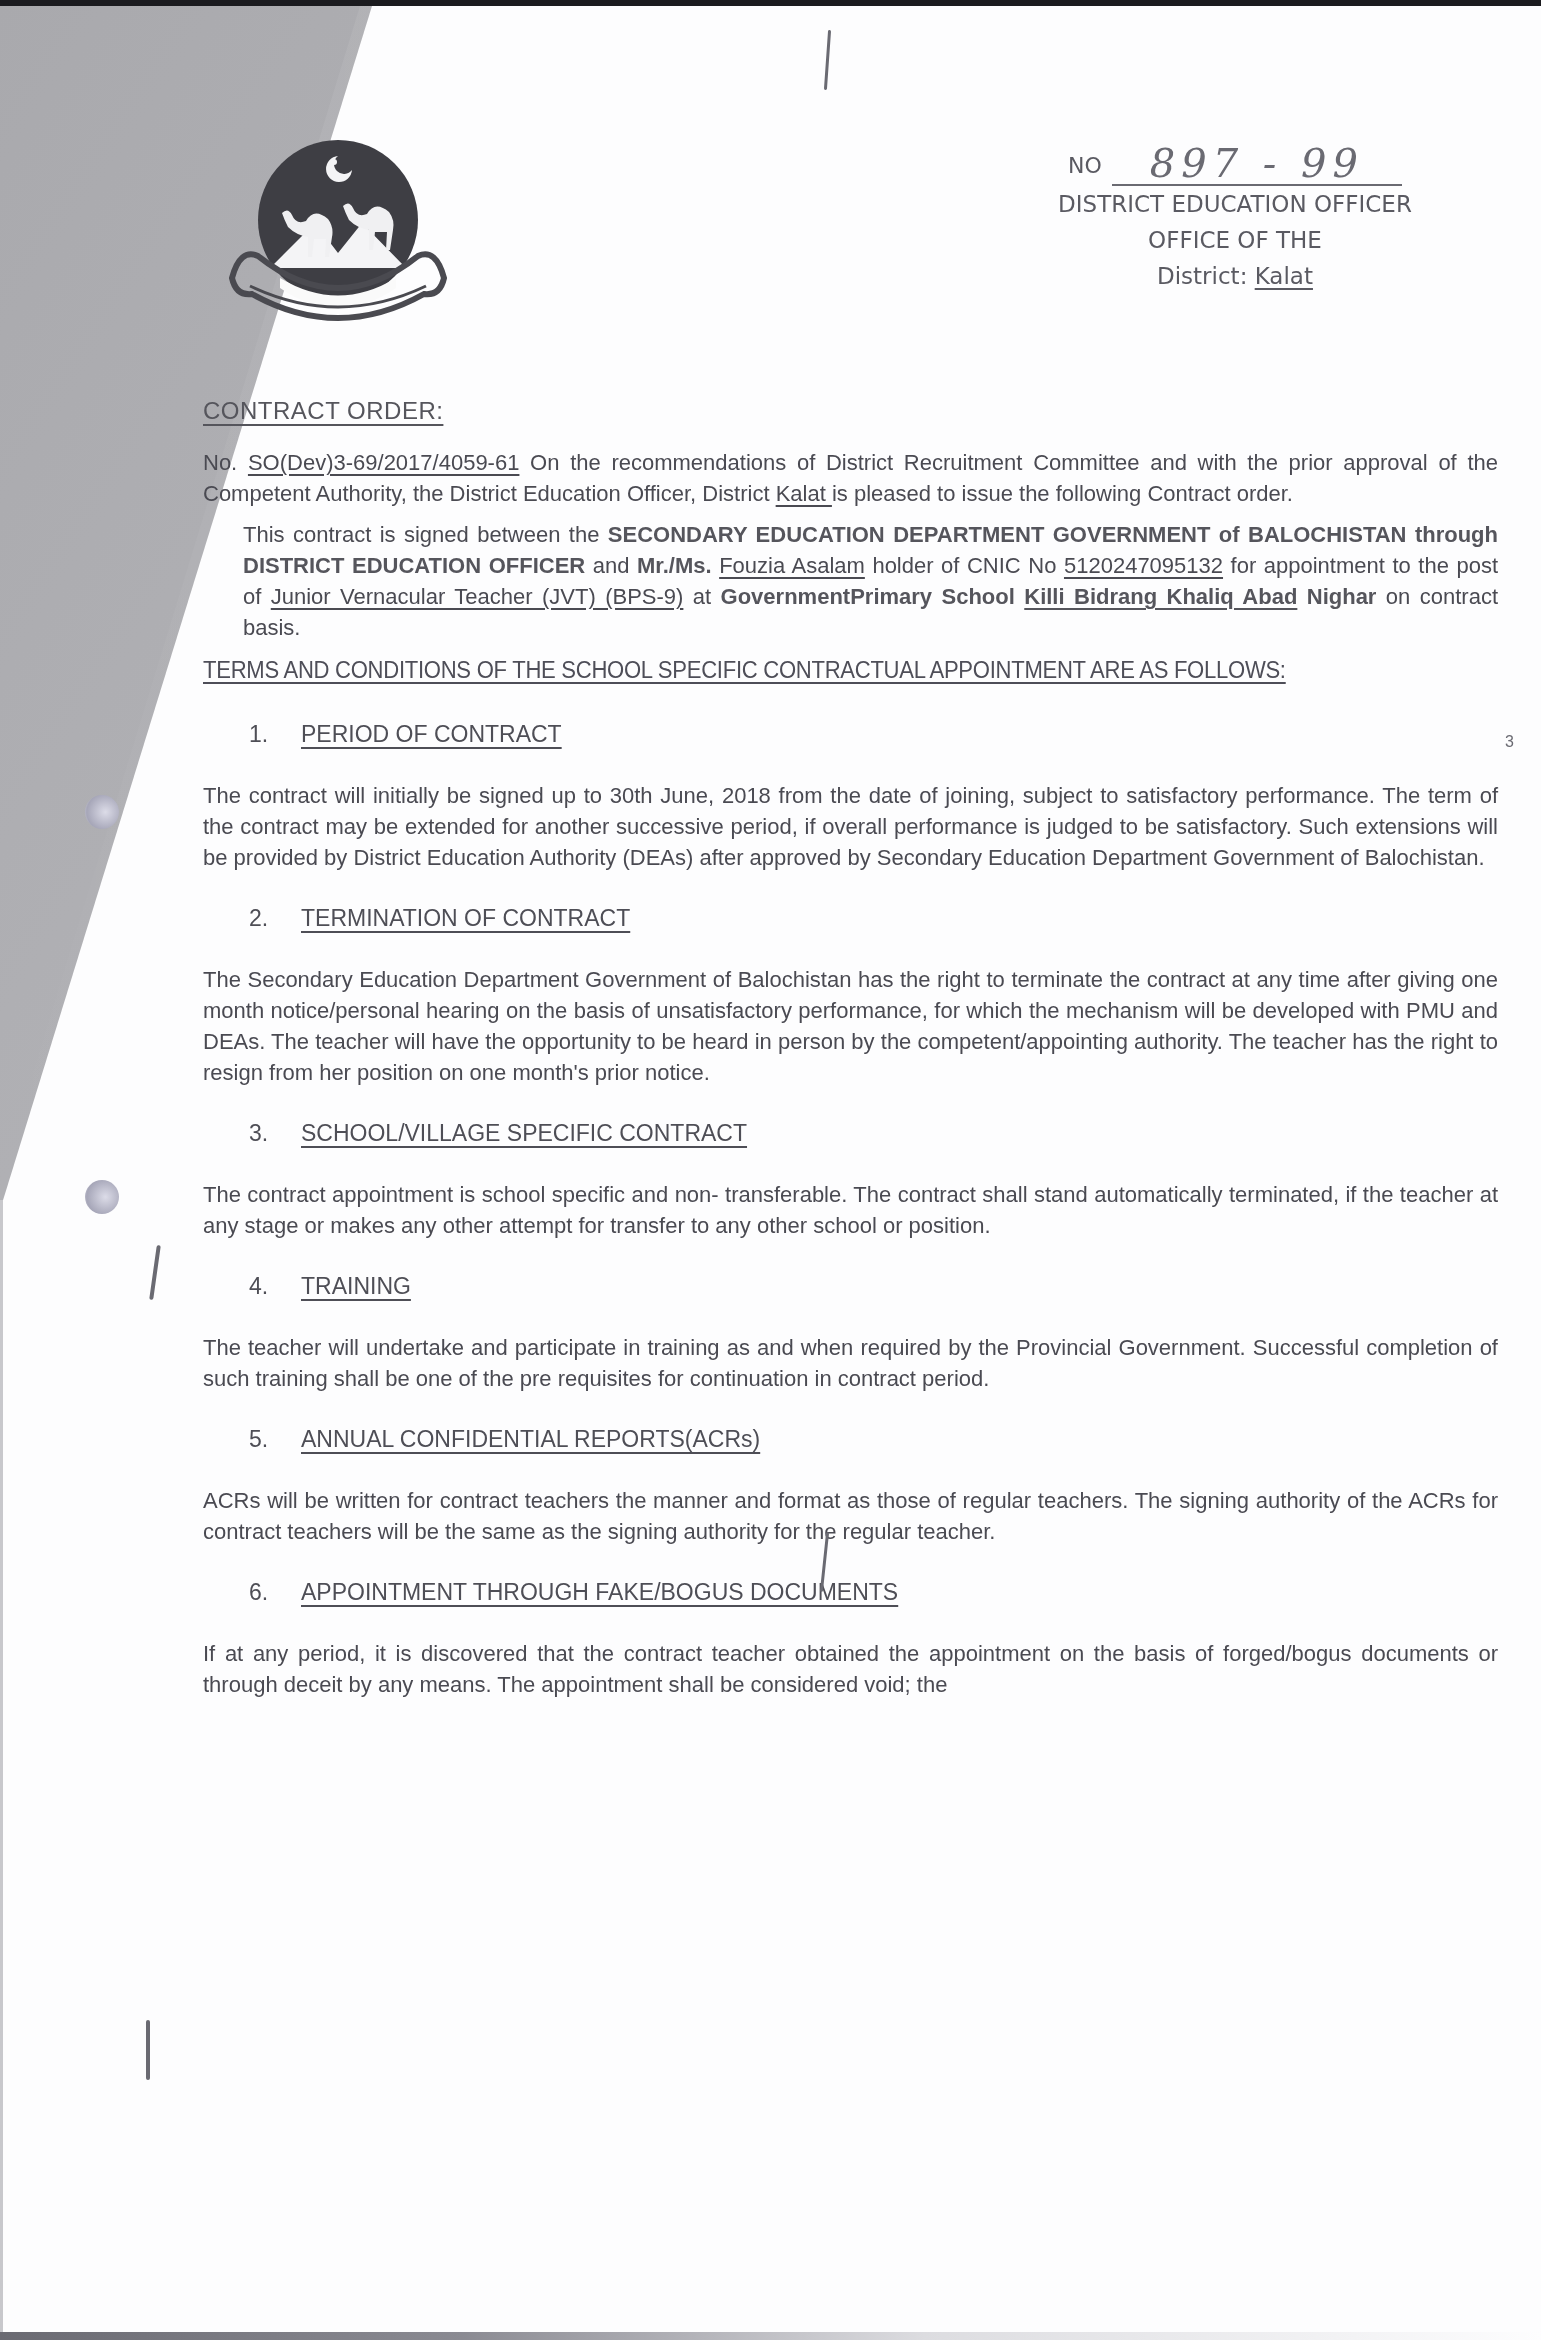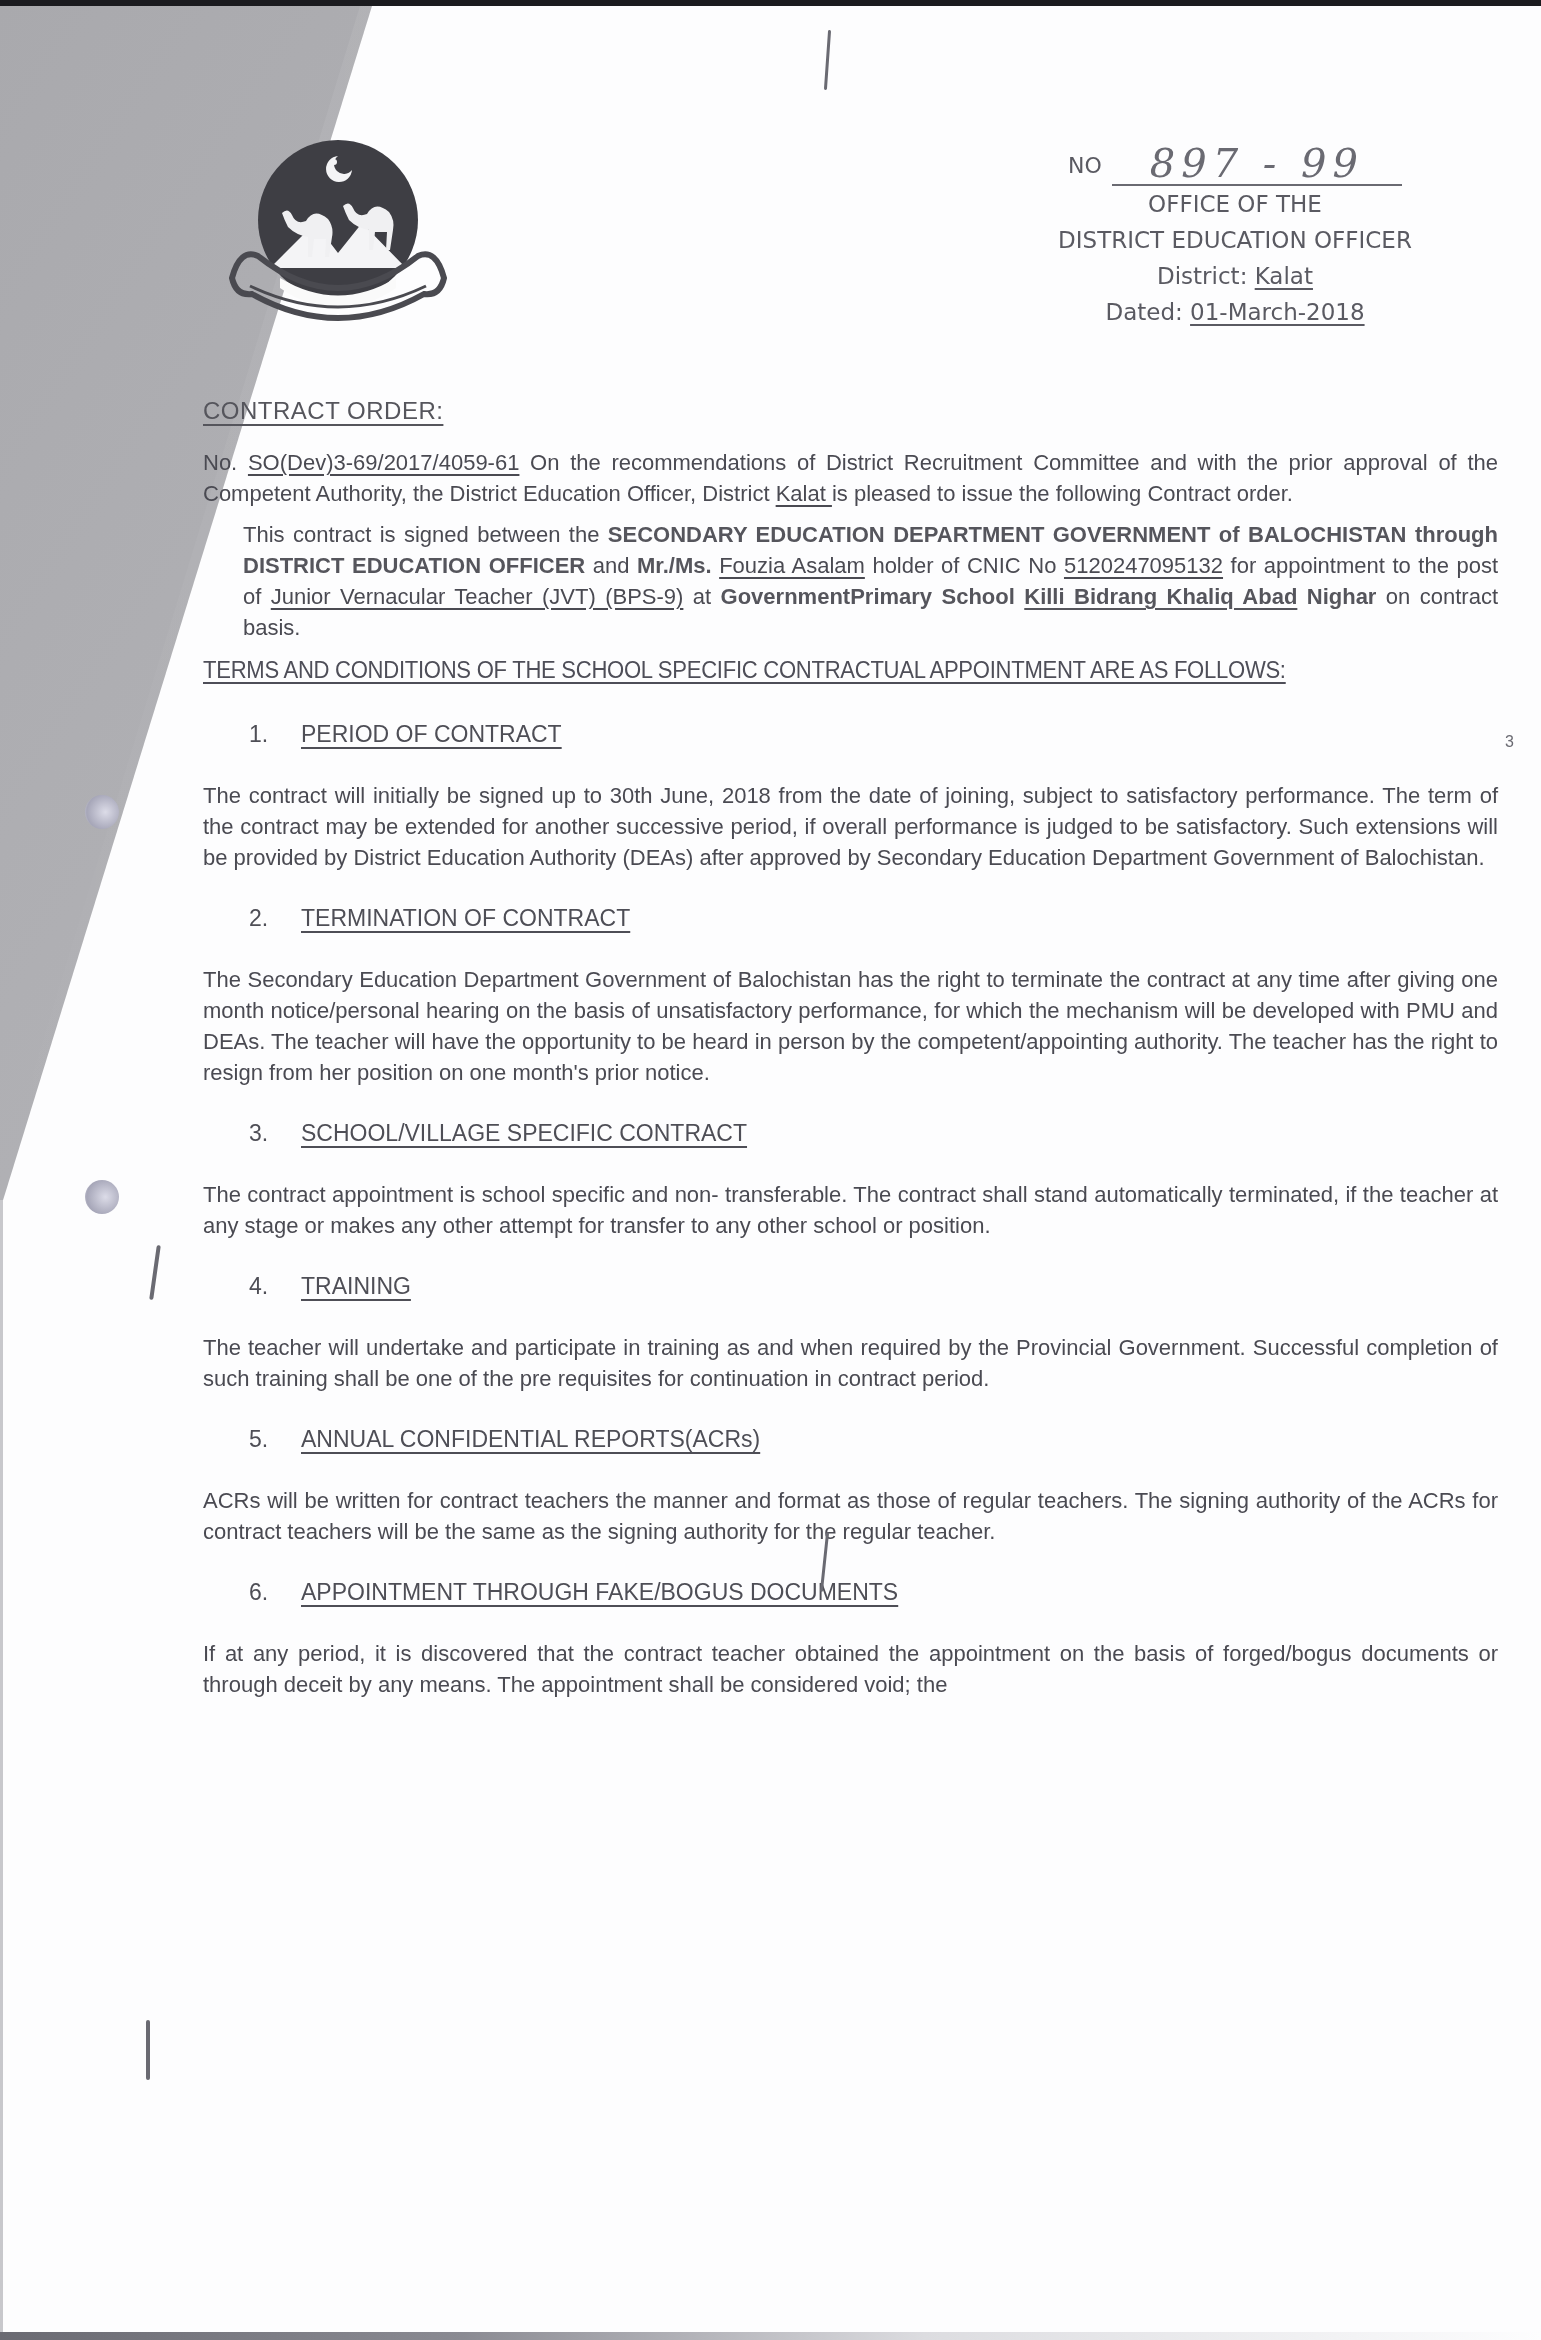--- a/index.html
+++ b/index.html
@@ -79,27 +79,24 @@
     <path d="M22 150 Q30 120 48 128 Q128 192 208 128 Q226 120 234 150 Q230 168 214 166 Q128 214 42 166 Q26 168 22 150z" fill="none" stroke="#4a4a50" stroke-width="6"></path>
     <path d="M40 158 Q128 200 216 158" fill="none" stroke="#4a4a50" stroke-width="3"></path>
   </svg>
 </div>
 
 <div class="header-block">
   <div class="no-line">
     <span class="no-label">NO</span>
     <span class="no-value">897 - 99</span>
   </div>
+  <div>DISTRICT EDUCATION OFFICER</div>
   <div>OFFICE OF THE</div>
-  <div>DISTRICT EDUCATION OFFICER</div>
   <div>
     <span>District: </span><span class="u">Kalat</span>
-  </div>
-  <div>
-    <span>Dated: </span><span class="u">01-March-2018</span>
   </div>
 </div>
 
 <div class="content">
   <div class="title">CONTRACT ORDER:</div>
 
   <p><span>No. </span><span class="u">SO(Dev)3-69/2017/4059-61</span><span> On the recommendations of District Recruitment Committee and with the prior approval of the Competent Authority, the District Education Officer, District </span><span class="u">Kalat </span><span>is pleased to issue the following Contract order.</span></p>
 
   <p class="intro2"><span>This contract is signed between the </span><span class="b">SECONDARY EDUCATION DEPARTMENT GOVERNMENT of BALOCHISTAN through DISTRICT EDUCATION OFFICER</span><span> and </span><span class="b">Mr./Ms. </span><span class="u">Fouzia  Asalam</span><span> holder of CNIC No </span><span class="u">5120247095132</span><span> for appointment to the post of </span><span class="u">Junior Vernacular Teacher (JVT) (BPS-9)</span><span> at </span><span class="b">GovernmentPrimary School </span><span class="u b">Killi Bidrang Khaliq Abad</span><span class="b"> Nighar</span><span> on contract basis.</span></p>
 

